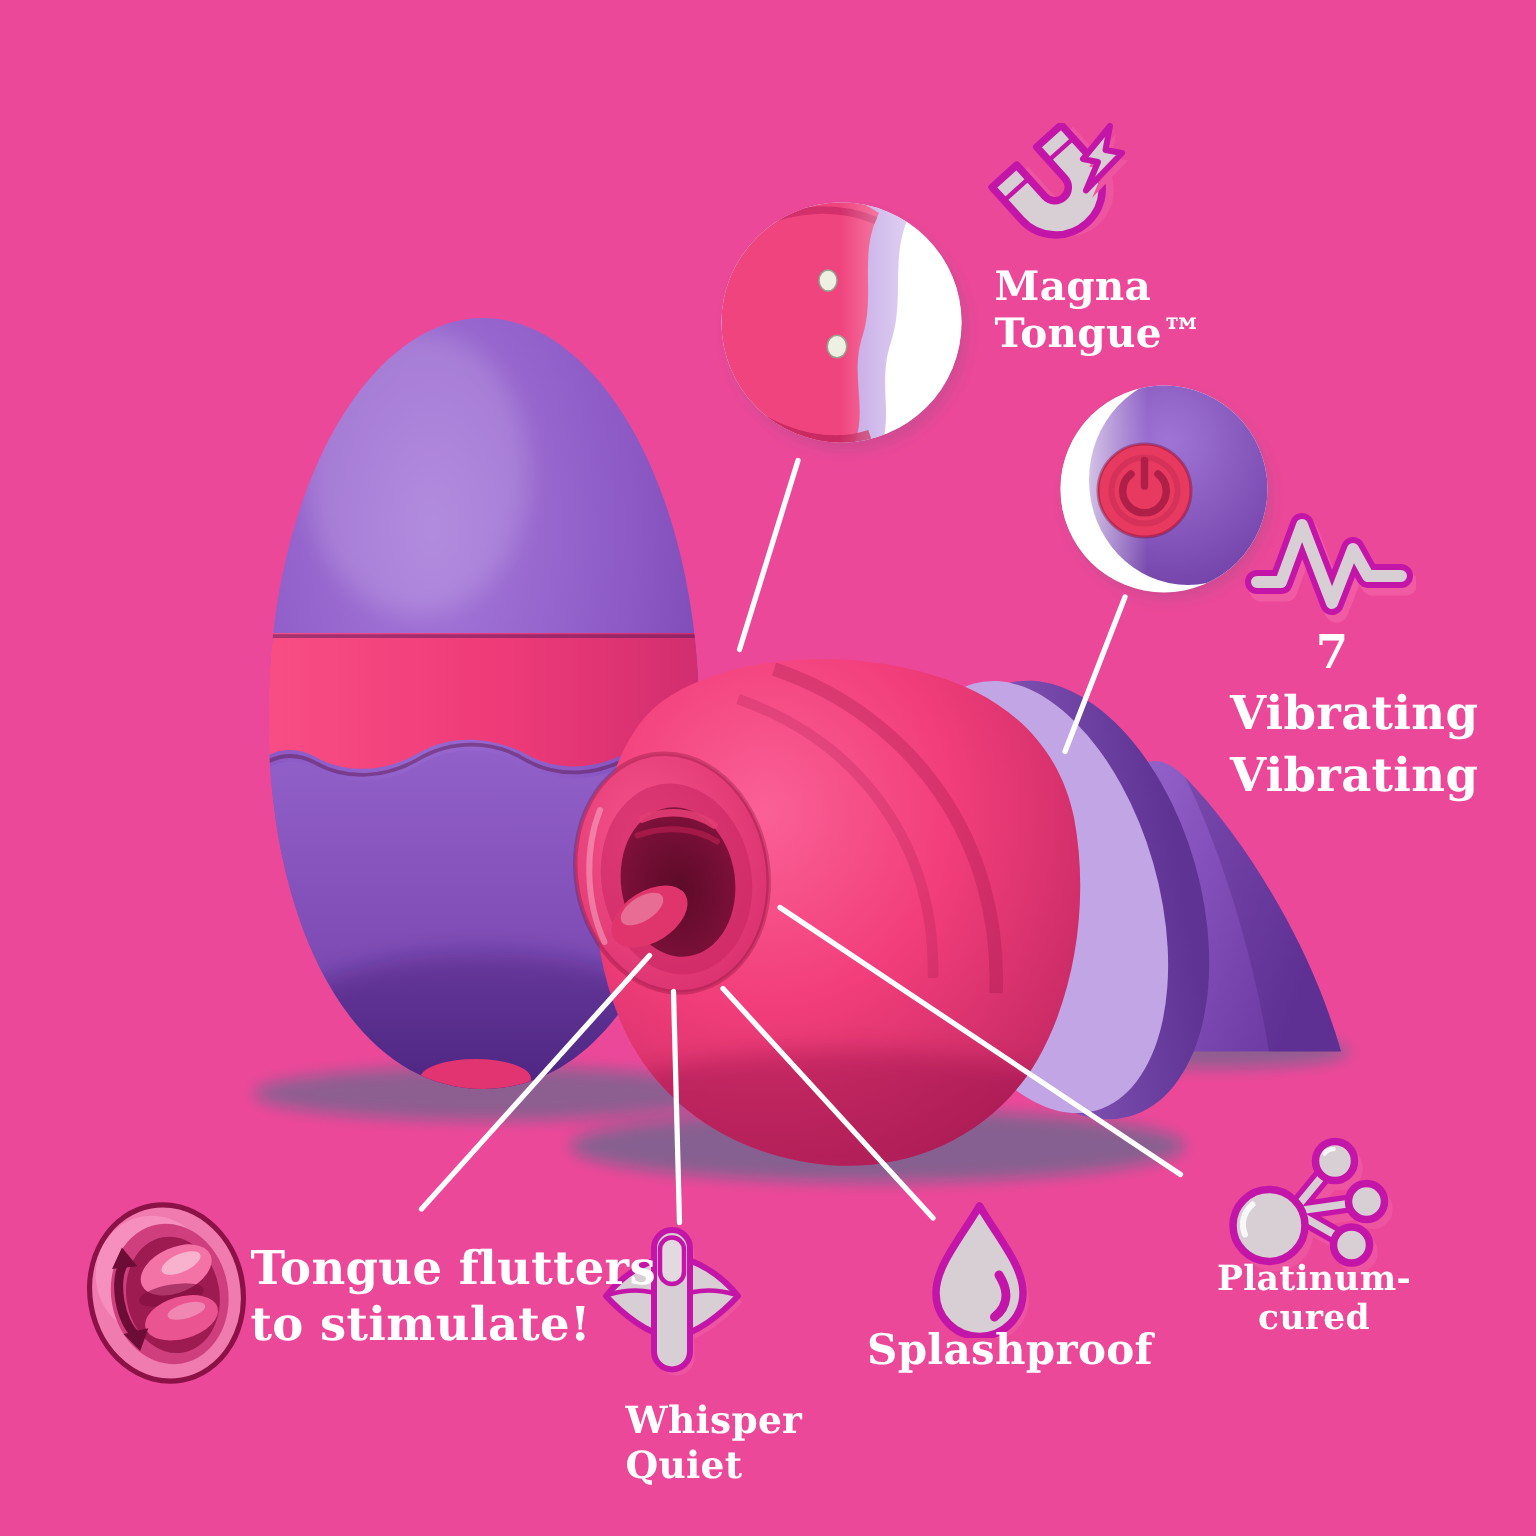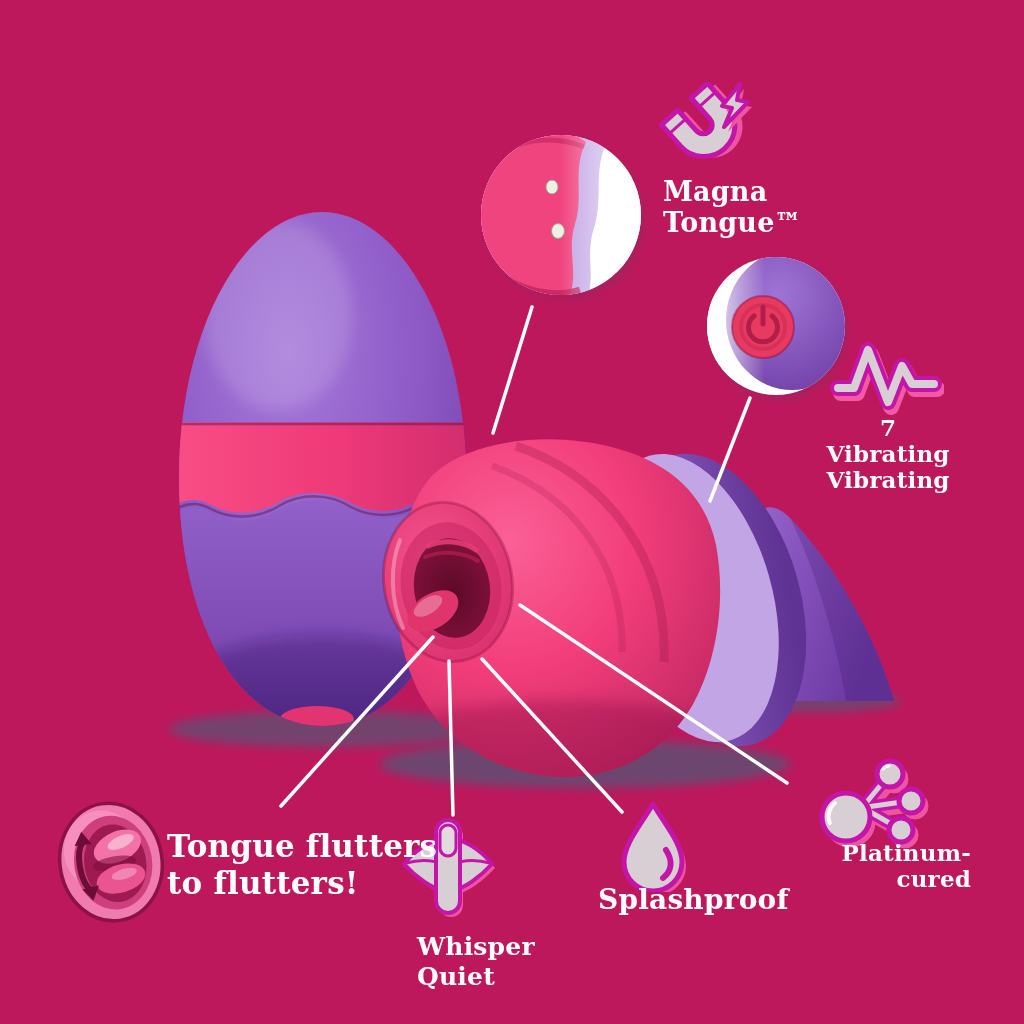--- a/index.html
+++ b/index.html
@@ -1,26 +1,26 @@
 <!DOCTYPE html>
 <html><head>
 <meta charset="utf-8">
 <style>
   html,body{margin:0;padding:0;}
   body{width:1024px;height:1024px;font-family:"DejaVu Serif",serif;}
-  .stage{position:relative;width:1024px;height:1024px;background:#be185d;overflow:hidden;}
+  .stage{position:relative;width:1024px;height:1024px;background:#ec4899;overflow:hidden;}
   .scene{position:absolute;left:0;top:0;}
   .ftext{position:absolute;color:#ffffff;font-weight:700;letter-spacing:.2px;}
   .ftext span{display:block;}
   #t-magna{left:663px;top:176px;font-size:27px;line-height:31px;text-align:left;}
-  #t-vibr{left:820px;top:415px;width:136px;font-size:23px;line-height:26px;text-align:center;}
+  #t-vibr{left:820px;top:415px;width:136px;font-size:31px;line-height:41px;text-align:center;}
   #t-tongue{left:167px;top:828px;font-size:31px;line-height:37px;text-align:left;}
   #t-whisper{left:417px;top:916px;font-size:25px;line-height:30px;text-align:left;margin-top:16px;}
-  #t-splash{left:598px;top:883px;width:165px;font-size:28px;text-align:center;}
-  #t-plat{left:781px;top:840px;width:190px;font-size:23px;line-height:26px;text-align:right;}
+  #t-splash{left:578px;top:883px;width:165px;font-size:28px;text-align:center;}
+  #t-plat{left:781px;top:840px;width:190px;font-size:23px;line-height:26px;text-align:center;}
   .icon{position:absolute;}
   #i-magnet{left:656px;top:82px;}
   #i-pulse{left:830px;top:338px;}
   #i-mouth{left:54px;top:797px;}
   #i-finger{left:400px;top:815px;}
   #i-drop{left:618px;top:800px;}
   #i-molecule{left:815px;top:757px;}
 </style>
 </head>
 <body>
@@ -274,21 +274,21 @@
     <span>Tongue™</span>
   </div>
 
   <div id="t-vibr" class="ftext">
     <span>7 Vibrating</span>
     <span>Vibrating</span>
   </div>
 
   <div id="t-tongue" class="ftext">
     <span>Tongue flutters</span>
-    <span>to flutters!</span>
+    <span>to stimulate!</span>
   </div>
 
   <div id="t-whisper" class="ftext">
     <span>Whisper</span>
     <span>Quiet</span>
   </div>
 
   <div id="t-splash" class="ftext">
     <span>Splashproof</span>
   </div>

